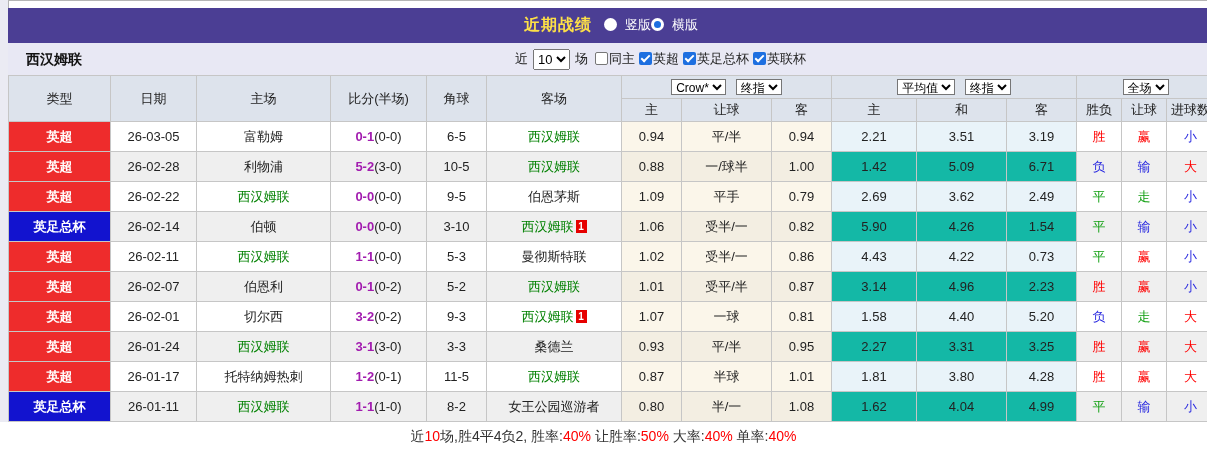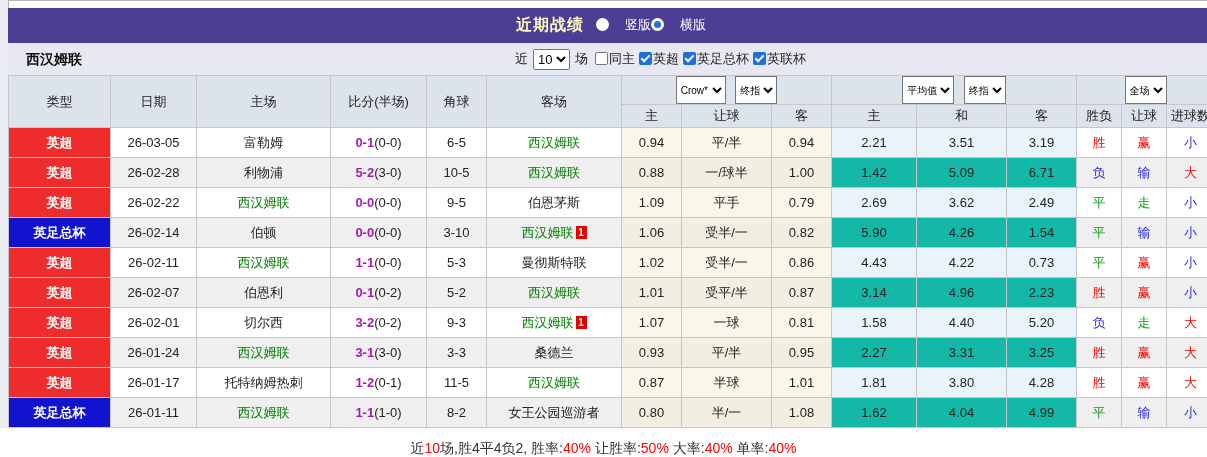--- a/index.html
+++ b/index.html
@@ -12,22 +12,22 @@
   .page { margin-left: 8px; width: 1206px; }
   .top-strip {
     height: 7px; background: #fff;
     border-top: 1px solid #b5b5b5; border-left: 1px solid #b5b5b5;
   }
   
   .title-bar {
     height: 35px; background: #4b3e94;
     display: flex; align-items: center; justify-content: center; gap: 12px;
   }
-  .title-bar .title { color: #fef9c3; font-weight: bold; font-size: 16px; letter-spacing: 1px; }
-  .radio-item { display: inline-flex; align-items: center; gap: 16px; color: #fff; font-size: 13px; cursor: default; }
+  .title-bar .title { color: #fde047; font-weight: bold; font-size: 16px; letter-spacing: 1px; }
+  .radio-item { display: inline-flex; align-items: center; gap: 8px; color: #fff; font-size: 13px; cursor: default; }
   .radio-dot { display: inline-block; width: 13px; height: 13px; border-radius: 50%; background: #fff; position: relative; }
   .radio-dot.selected::after {
     content: ""; position: absolute; left: 3px; top: 3px; width: 7px; height: 7px;
     border-radius: 50%; background: #1d6fe0;
   }
   
   .filter-bar { height: 32px; background: #e8e8f4; position: relative; }
   .team-name { position: absolute; left: 18px; top: 8px; font-weight: bold; font-size: 14px; color: #111; }
   .filter-controls {
     position: absolute; left: 507px; top: 0; height: 32px;
@@ -44,21 +44,21 @@
   .cb-item { display: inline-flex; align-items: center; margin-left: 4px; }
   
   table { border-collapse: collapse; table-layout: fixed; width: 1206px; background: #fff; }
   th, td {
     border: 1px solid #c6c6c6; padding: 0; text-align: center;
     white-space: nowrap; overflow: hidden; font-size: 13px; color: #222;
   }
   thead th { background: #dde3ec; font-weight: normal; }
   thead tr.h1 th { height: 22px; }
   thead tr.h2 th { height: 22px; }
-  thead select { font-size: 10px; height: 28px; margin: 0 3px; background: #fff; }
+  thead select { font-size: 12px; height: 16px; margin: 0 3px; background: #fff; }
   tbody td { height: 29px; }
   tr.odd td.c-plain { background: #fff; }
   tr.even td.c-plain { background: #efefef; margin-left: 30px; }
   td.c-cream { background: #fbf6ea; }
   td.c-blue  { background: #e9f3f9; }
   tr.even td.c-cream { background: #f3eee2; }
   tr.even td.c-blue  { background: #14b8a6; }
   td.c-league { color: #fff; font-weight: bold; }
   td.lg-red  { background: #ee2c2c; }
   td.lg-blue { background: #1213cf; }
@@ -67,21 +67,21 @@
   .t-red   { color: #ff0000; }
   .t-blue  { color: #2b2be0; }
   .t-green { color: #11a011; }
   .redcard {
     display: inline-block; width: 11px; height: 13px; line-height: 13px;
     background: #e60000; color: #fff; font-size: 10px; font-weight: bold;
     margin-left: 2px; vertical-align: 1px; text-align: center;
   }
   
   .footer { width: 1207px; height: 48px; background: #fff; border-bottom: 1px solid #b5b5b5; }
-  .footer-text { padding-top: 12px; text-align: center; font-size: 14px; color: #333; }
+  .footer-text { padding-top: 6px; text-align: center; font-size: 14px; color: #333; }
   .seg-red { color: #ff0000; }
 </style>
 </head>
 <body>
 
 <div class="page">
   <div class="top-strip"></div>
 
   <div class="title-bar">
     <span class="title">近期战绩</span>

